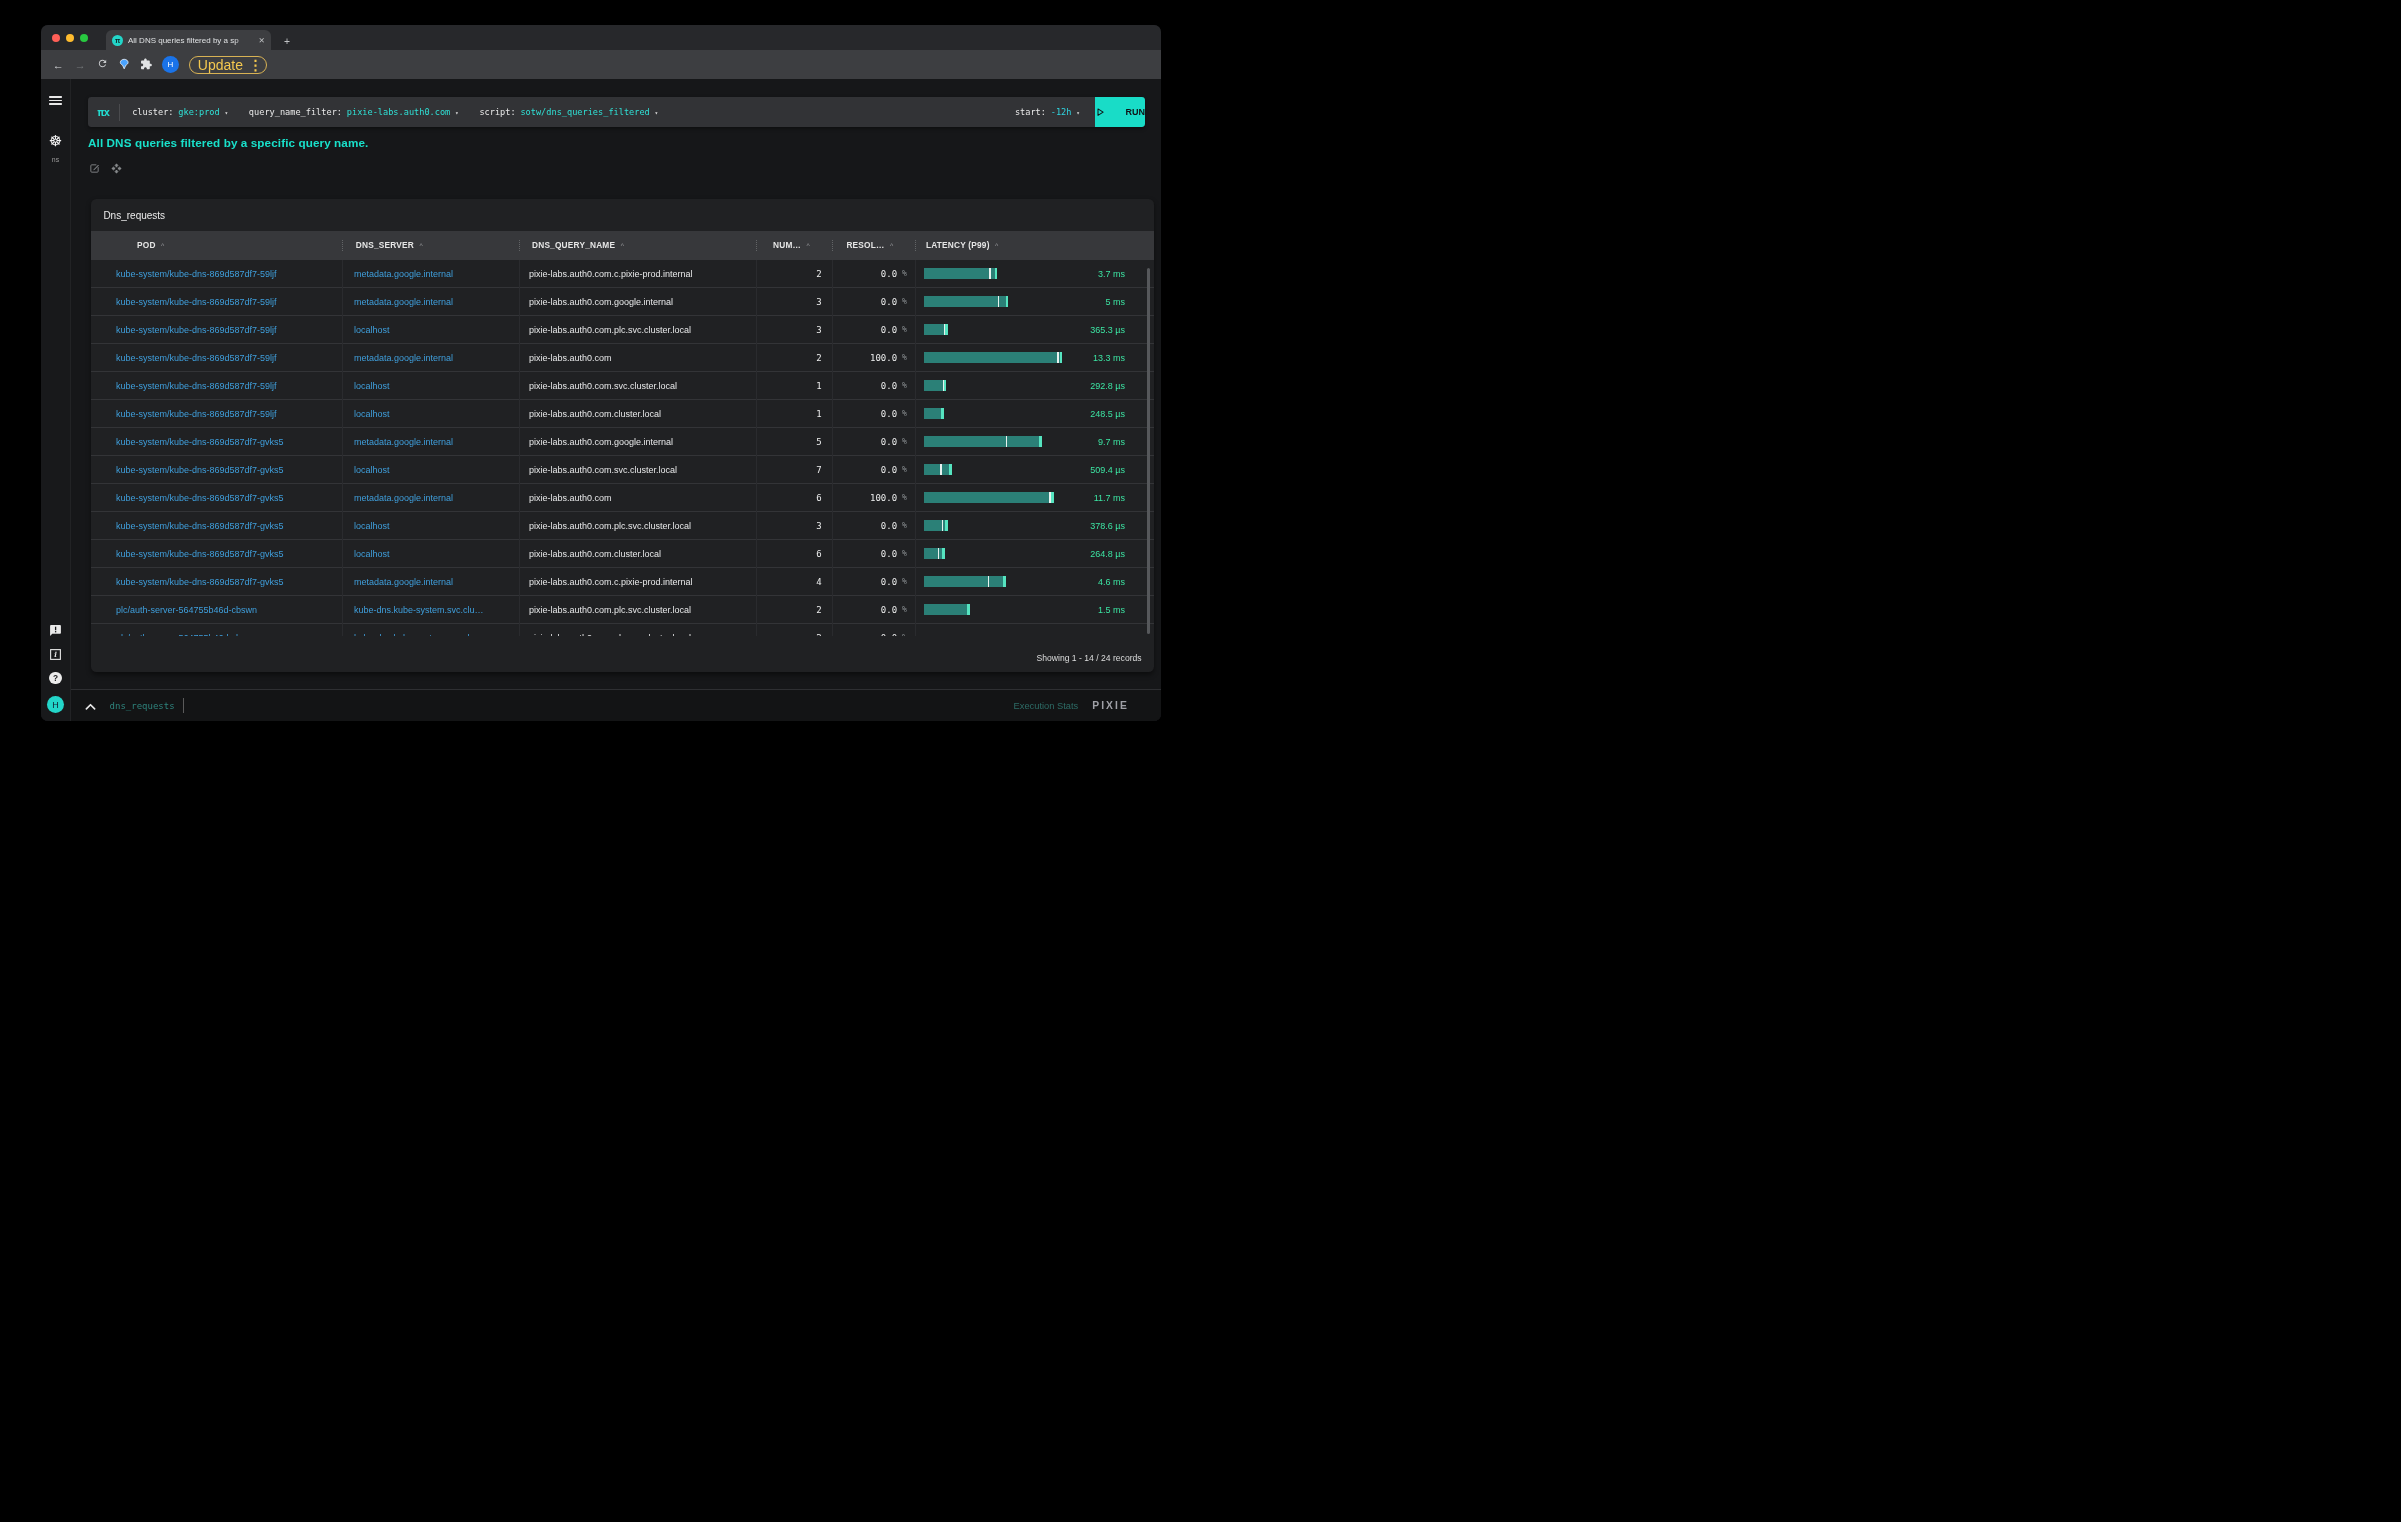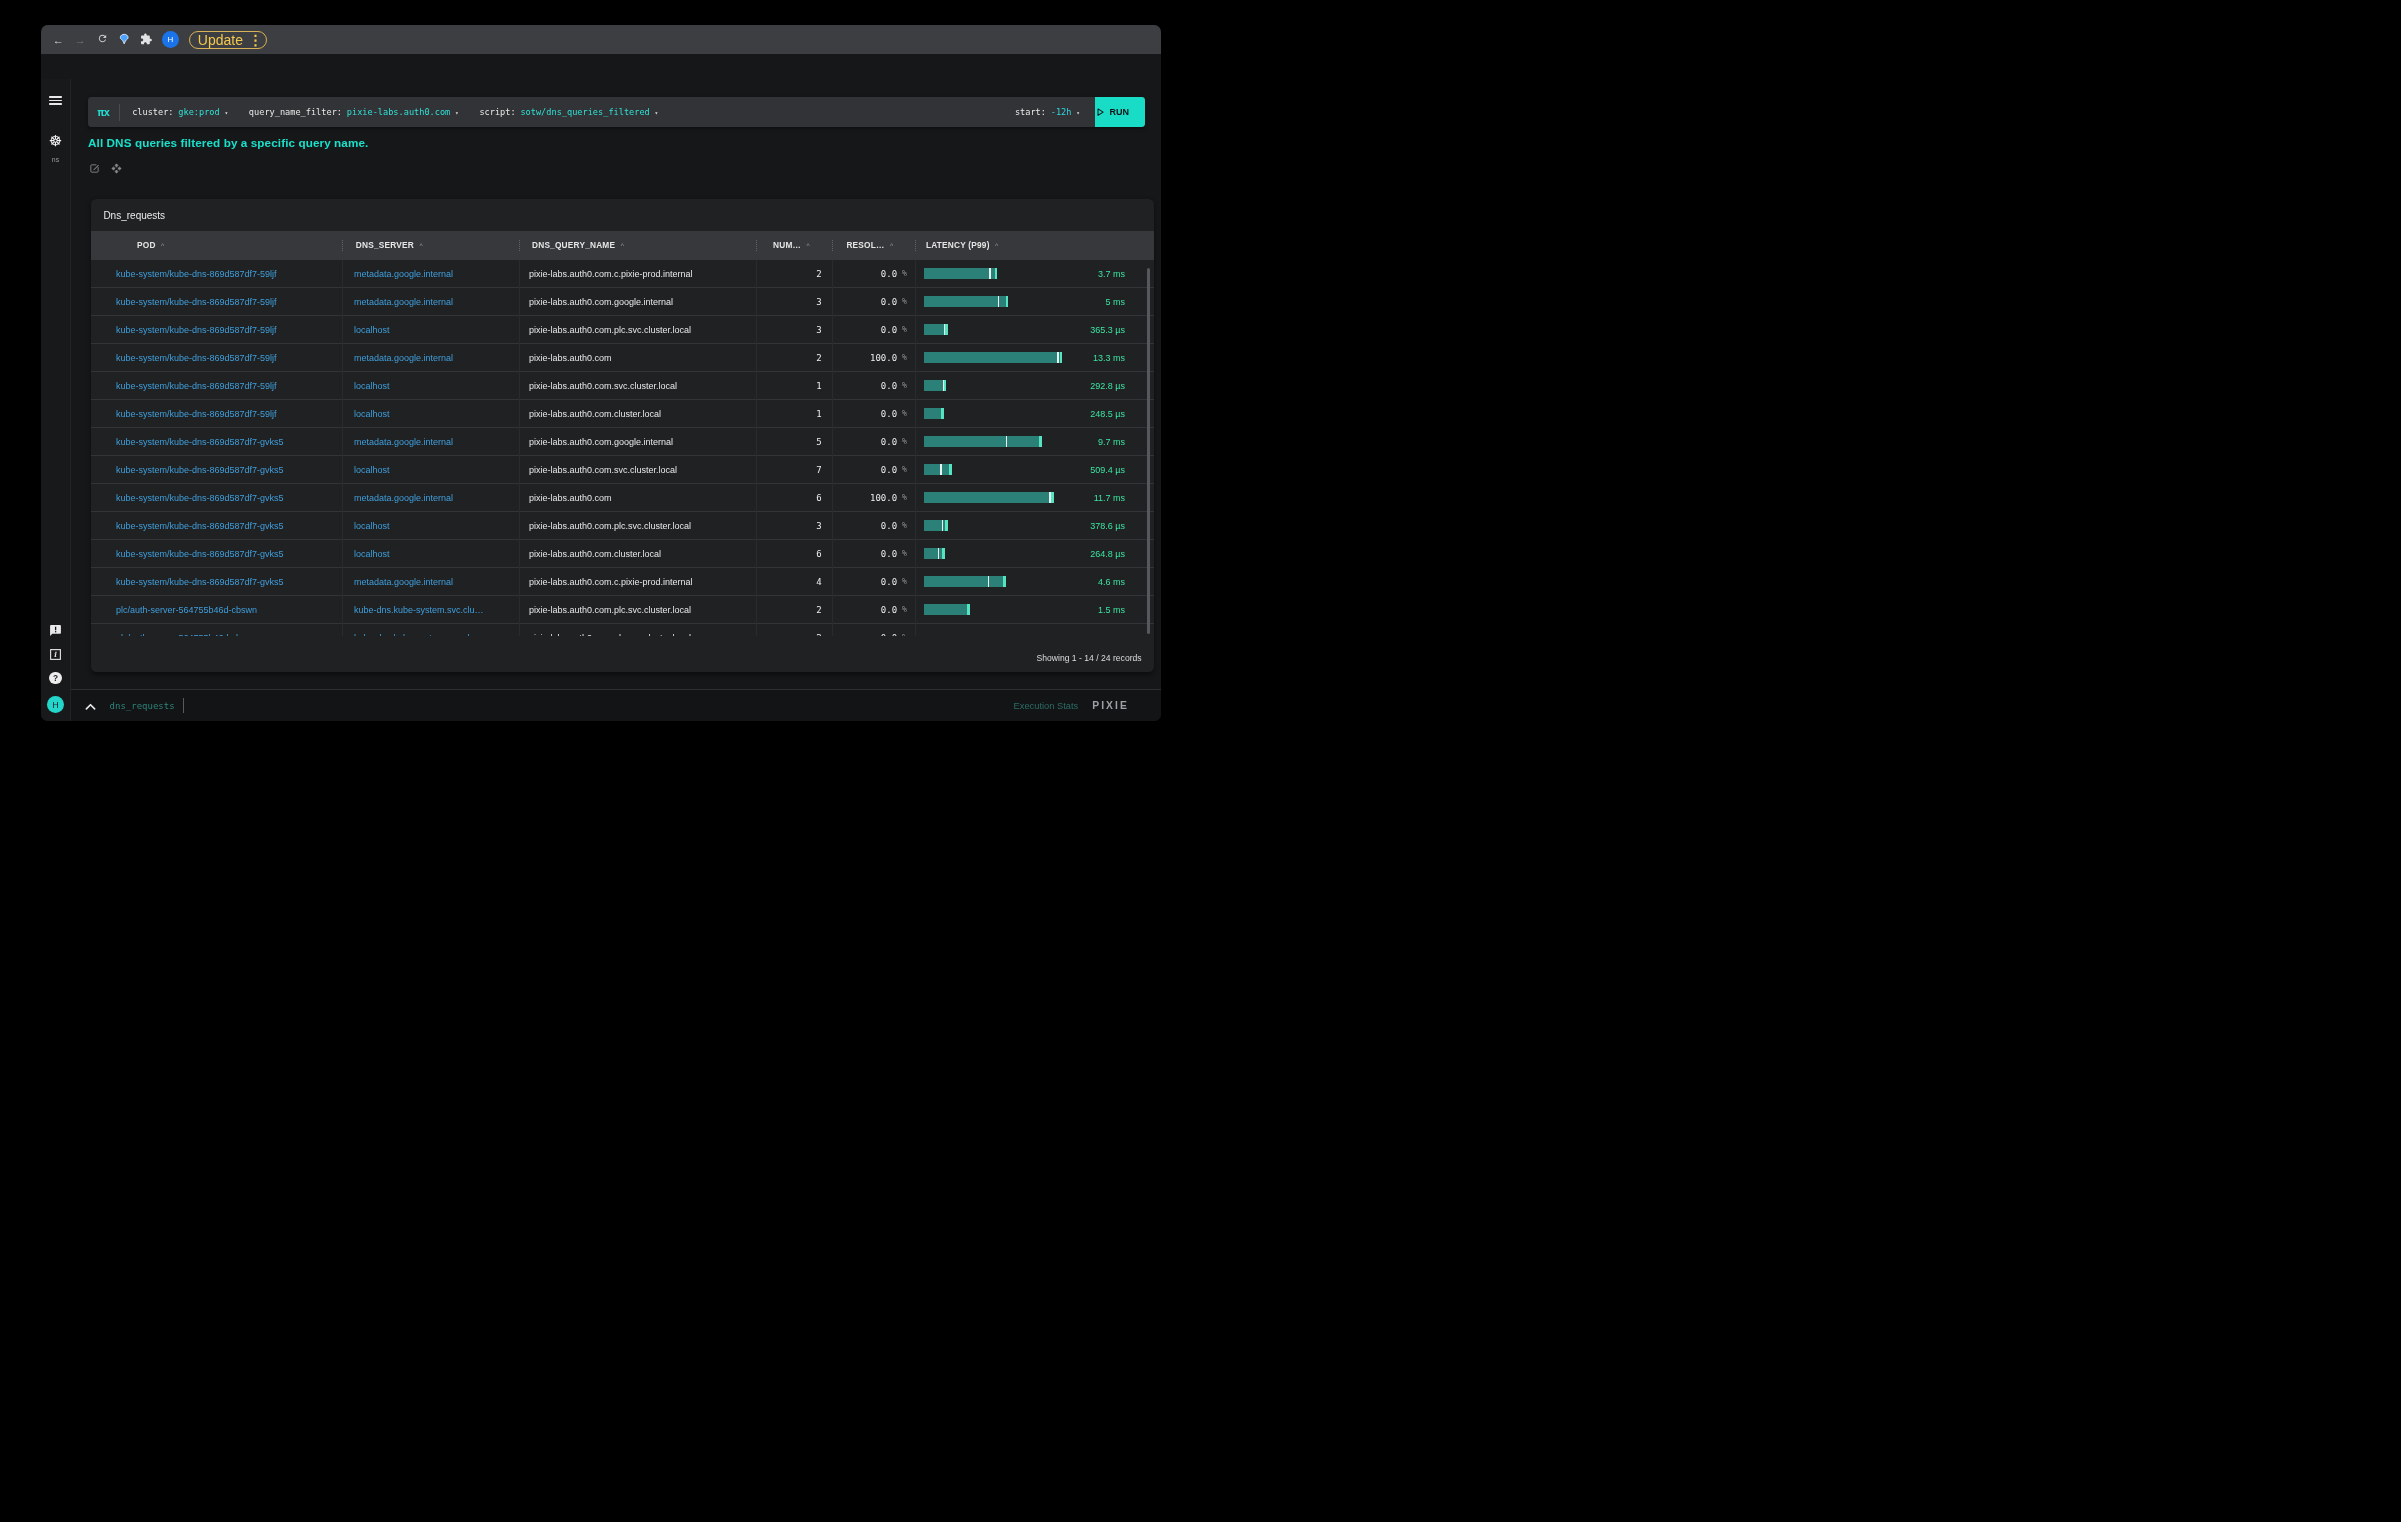--- a/index.html
+++ b/index.html
@@ -59,21 +59,21 @@
                font-family:"DejaVu Sans Mono", monospace; font-size:8.6px;
                box-shadow:0 1.4px 3.4px rgba(0,0,0,.35); }
   .pxlogo { padding:0 9.6px; color:#23dcd0; font-weight:bold; font-size:11px; letter-spacing:-0.7px; }
   .sb-div { width:0.7px; height:16.5px; background:#4a4b4e; margin-right:12.4px; }
   .param { display:flex; align-items:center; margin-right:20.6px; white-space:nowrap; }
   .param .lbl { color:#eaeaea; margin-right:4.8px; }
   .param .val { color:#2fe0d5; }
   .caret { color:#d8d8d8; font-size:6.2px; margin-left:4.8px; }
   .sb-spring { flex:1; }
   .runbtn { width:50px; height:30px; background:#19dcc7; border:none; border-radius:0 3.4px 3.4px 0;
-            display:flex; align-items:center; justify-content:flex-start; gap:4.1px;
+            display:flex; align-items:center; justify-content:space-between; gap:4.1px;
             font-family:"Liberation Sans", sans-serif; font-size:9px; font-weight:bold; color:#101214; }
 
   .page-title { position:absolute; left:47px; top:57px; font-size:11.7px; font-weight:bold; color:#19e0ca; letter-spacing:0.1px; }
   .title-icons { position:absolute; left:48px; top:84px; display:flex; gap:11px; }
   .title-icons svg { display:block; }
 
   
   .panel { position:absolute; left:50px; top:120px; width:1063px; height:473px; background:#202123;
            border-radius:5.5px; box-shadow:0 2.1px 5.5px rgba(0,0,0,.45); overflow:hidden; }
   .panel-title { padding:11px 12.4px 9.6px 12.4px; color:#ececec; font-size:10px; font-weight:500; }
@@ -119,20 +119,33 @@
   .drawer .dspring { flex:1; }
   .exec { color:#2d6c66; font-size:9.3px; }
   .pixie-mark { margin-left:14px; margin-right:32px; color:#9fa0a6; font-size:10.3px; font-weight:800; letter-spacing:2.1px; }
 </style>
 </head>
 <body>
 
 <div class="stage">
   <div class="window">
 
+    <div class="tabstrip">
+      <div class="traffic">
+        <span class="dot r"></span>
+        <span class="dot y"></span>
+        <span class="dot g"></span>
+      </div>
+      <div class="tab">
+        <span class="favicon">π</span>
+        <span class="tab-title">All DNS queries filtered by a sp</span>
+        <span class="tab-close">✕</span>
+      </div>
+      <span class="newtab">+</span>
+    </div>
 
     <div class="toolbar">
       <span class="navico">←</span>
       <span class="navico dis">→</span>
       <span class="navico">
         <svg width="11" height="11" viewBox="0 0 24 24">
             <path fill="#c9cbcd" d="M17.65 6.35C16.2 4.9 14.21 4 12 4c-4.42 0-7.99 3.58-8 8s3.58 8 8 8c3.73 0 6.84-2.55 7.73-6h-2.08c-.82 2.33-3.04 4-5.65 4-3.31 0-6-2.69-6-6s2.69-6 6-6c1.66 0 3.14.69 4.22 1.78L13 11h7V4l-2.35 2.35z"></path>
           </svg>
       </span>
       <span>

